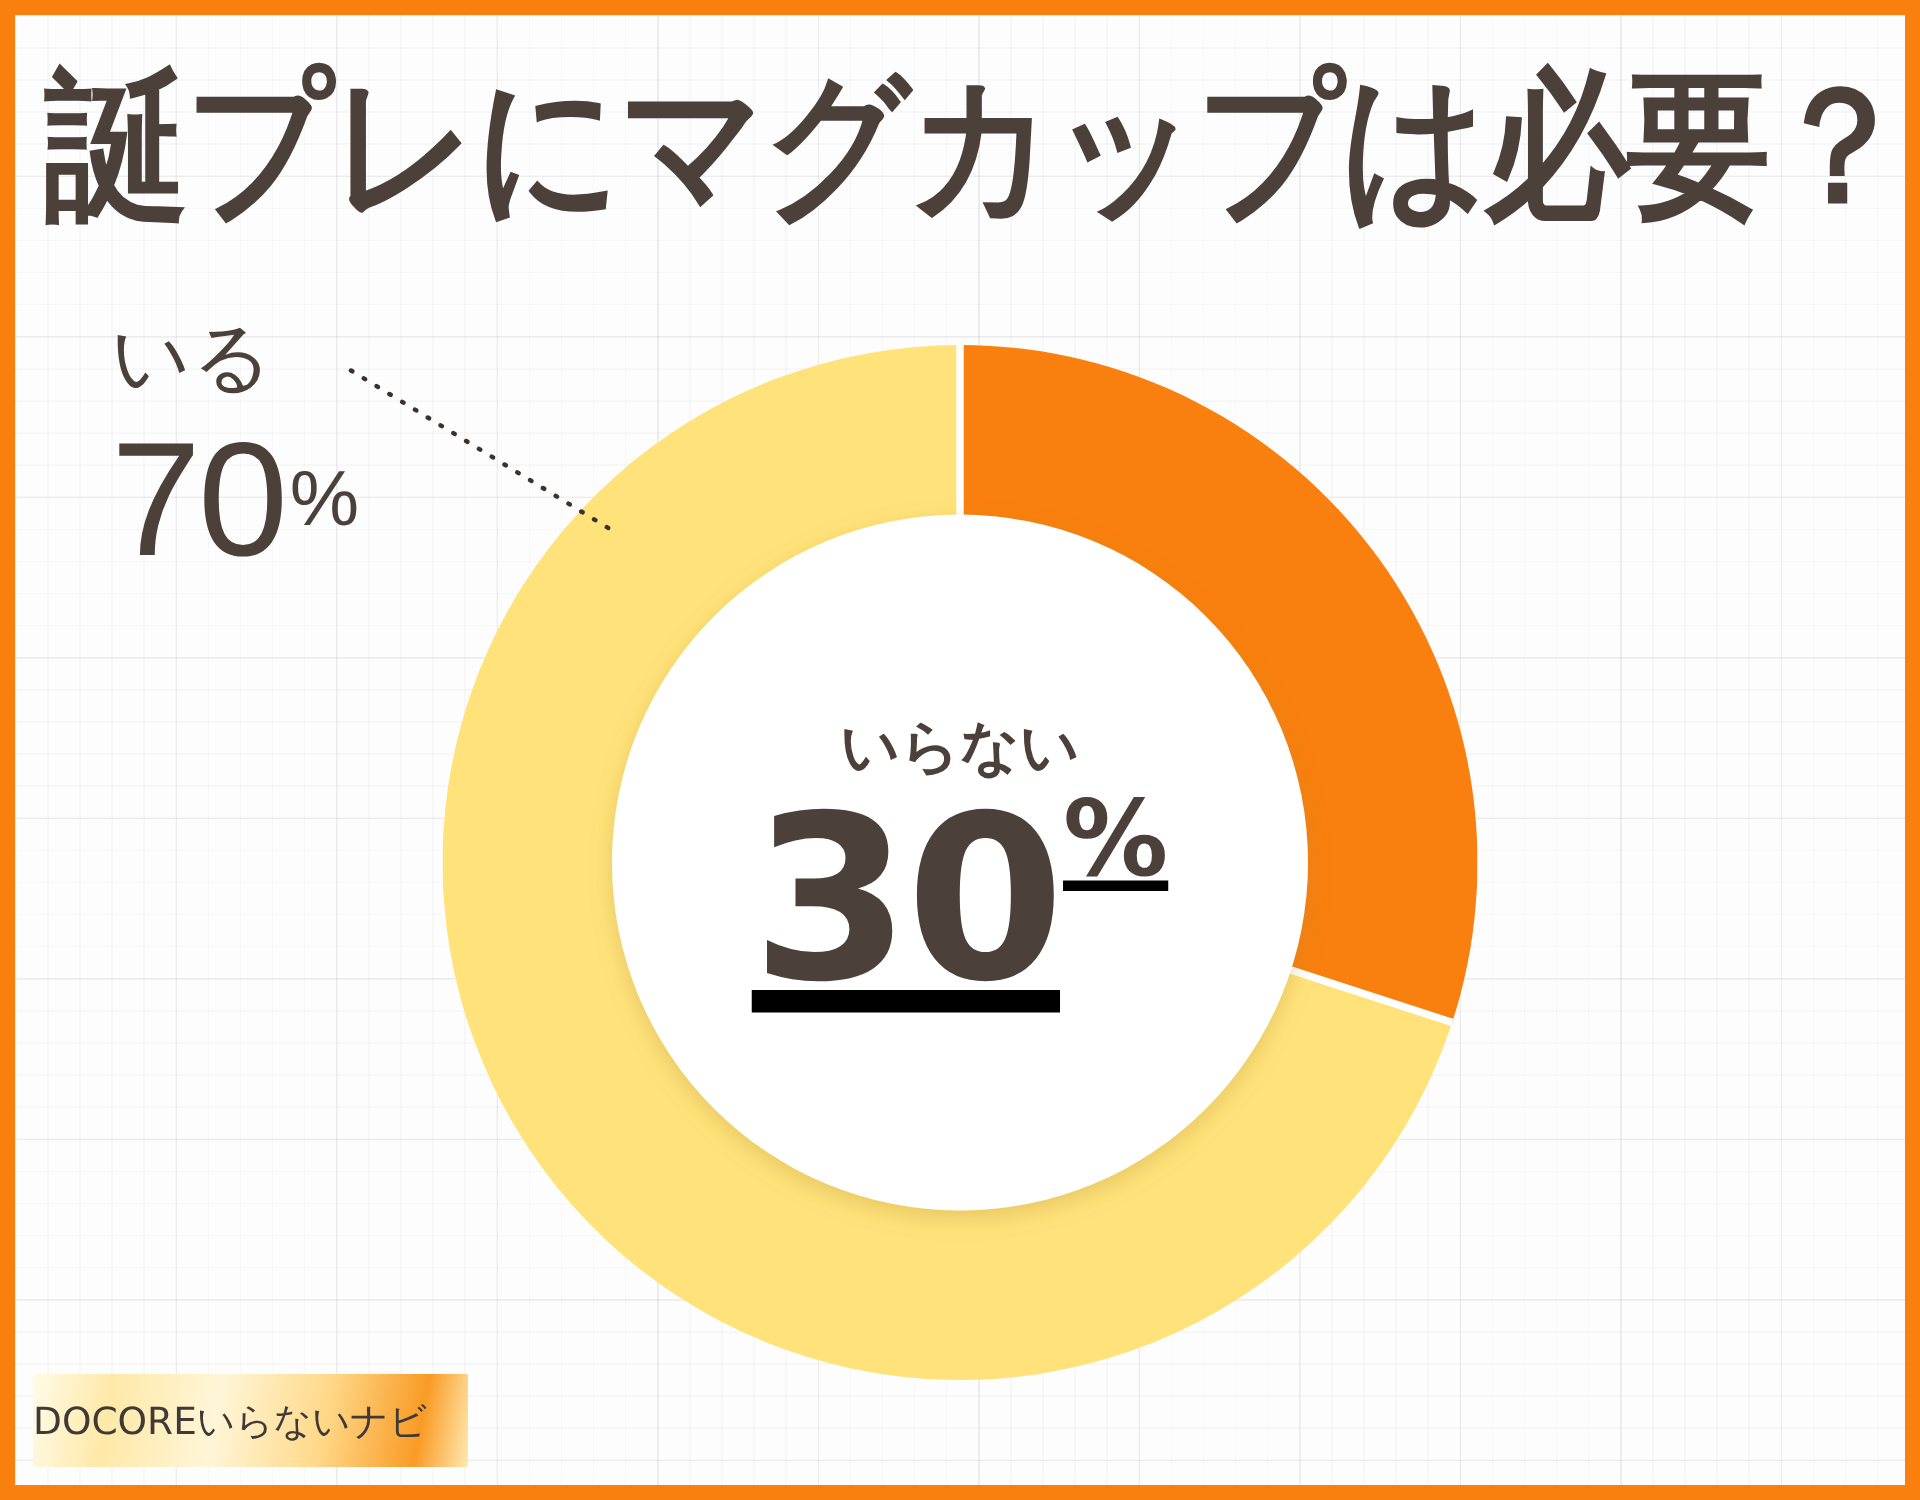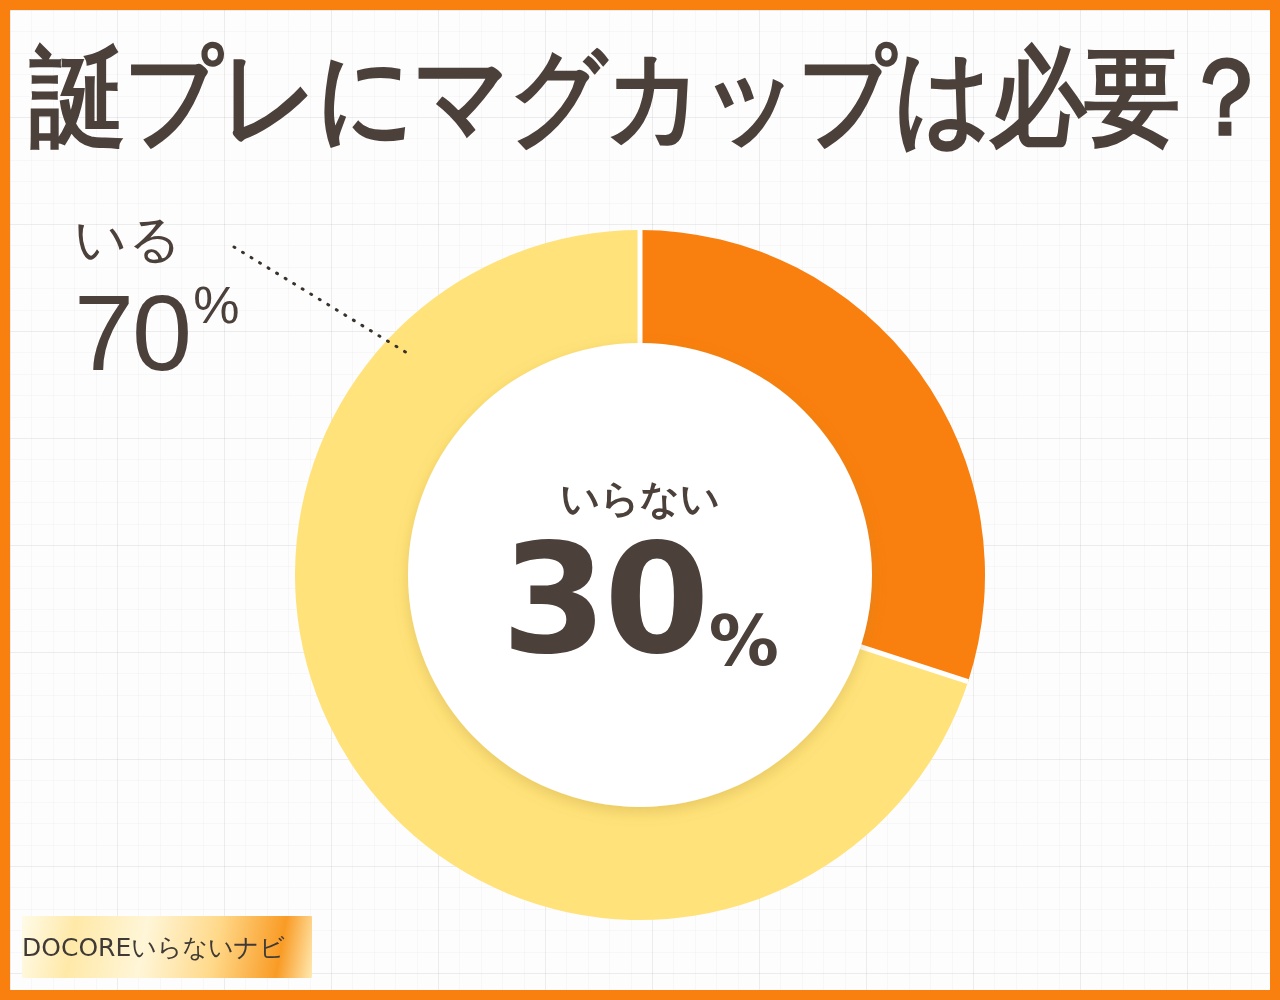--- a/index.html
+++ b/index.html
@@ -105,23 +105,24 @@
     font-family: "DejaVu Sans", "Liberation Sans", sans-serif;
     font-size: 39px;
     font-weight: 700;
     color: #4b403a;
     line-height: 1;
     margin-bottom: 6px;
     letter-spacing: 0px;
   }
   #center-value-row {
     display: flex;
-    align-items: flex-end;
+    align-items: flex-start;
     justify-content: center;
     line-height: 1;
+    text-decoration: underline;
   }
   #center-value {
     font-family: "DejaVu Sans", "Liberation Sans", sans-serif;
     font-size: 152px;
     font-weight: 700;
     color: #4b403a;
     line-height: 1;
     letter-spacing: -3px;
   }
   #center-unit {
@@ -144,21 +145,21 @@
   #outside-name {
     font-family: "DejaVu Sans", "Liberation Sans", sans-serif;
     font-size: 52px;
     font-weight: 400;
     color: #4b403a;
     line-height: 1.05;
     letter-spacing: 1px;
   }
   #outside-value-row {
     display: flex;
-    align-items: flex-start;
+    align-items: center;
     margin-top: 12px;
     line-height: 1;
   }
   #outside-value {
     font-family: "Liberation Sans", "DejaVu Sans", sans-serif;
     font-size: 108px;
     font-weight: 300;
     color: #4b403a;
     line-height: 1;
     letter-spacing: -2px;

